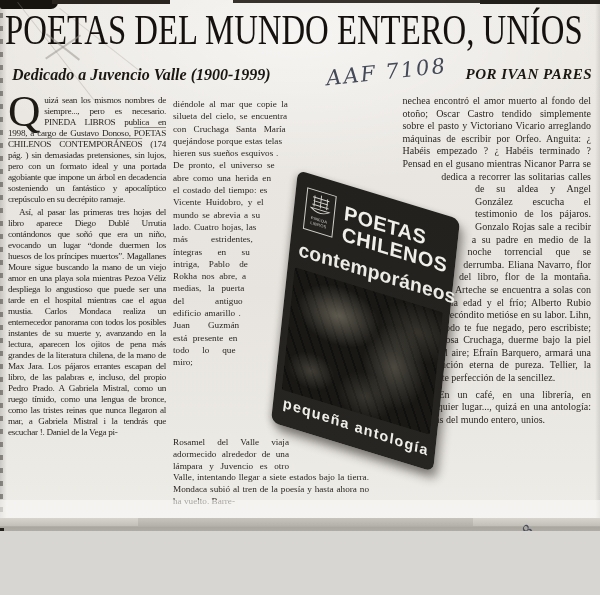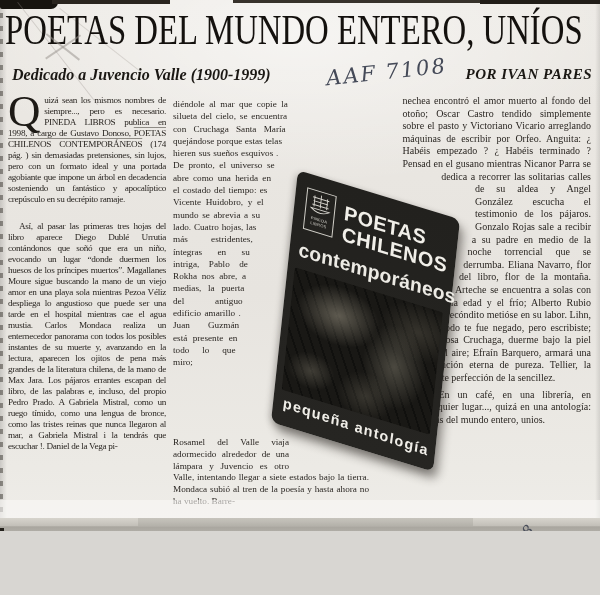--- a/index.html
+++ b/index.html
@@ -34,21 +34,21 @@
   .hw{font-family:"DejaVu Serif", serif;font-style:italic;color:#454a58;}
   .code-top{position:absolute;left:326px;top:60px;font-size:21px;letter-spacing:2px;transform:rotate(-6deg);}
   .mark-left{position:absolute;left:98px;top:538px;font-size:16px;transform:rotate(-12deg);color:#565b66;}
   .source{position:absolute;left:170px;top:535px;font-size:21px;letter-spacing:1.5px;transform:rotate(-2.5deg) skewX(-6deg);color:#343844;}
   .pageref{position:absolute;left:455px;top:533px;font-size:19px;letter-spacing:1px;transform:rotate(-4deg);color:#343844;}
   .code-bottom{position:absolute;left:462px;top:548px;font-size:15px;letter-spacing:1px;transform:rotate(-47deg);color:#4a4e5a;}
   
   .col{position:absolute;font-size:9.2px;line-height:11px;text-align:justify;color:#2a2622;}
   .col p{margin:0;}
   .col1{left:8px;top:95px;width:158px;height:422px;letter-spacing:-0.3px;overflow:hidden;}
-  .col1 .p2{margin-top:16px;text-indent:11px;}
+  .col1 .p2{margin-top:2px;text-indent:11px;}
   .col2{left:173px;top:98px;width:118px;height:348px;line-height:12.3px;overflow:hidden;}
   .col2-tail{left:173px;top:437px;width:196px;height:72px;line-height:11.8px;}
   .col3{left:401px;top:95px;width:190px;height:420px;font-size:10px;line-height:12.6px;overflow:hidden;}
   .col3 .p2{margin-top:4px;text-indent:14px;}
   .dropcap{float:left;font-size:45px;line-height:33px;padding-right:4px;color:#1d1a16;}
   .booktitle{text-decoration:overline;text-decoration-color:rgba(80,76,70,.6);text-decoration-thickness:1px;font-family:Liberation Serif, serif;}
   .spacer-r{float:right;width:58px;height:345px;
     shape-outside:polygon(100% 0,96% 0,92% 10%,30% 45%,0% 80%,15% 100%,100% 100%);}
   .spacer-l{float:left;width:74px;height:380px;
     shape-outside:polygon(0 0,2% 0,2% 20%,100% 26%,100% 34%,55% 60%,12% 92%,0 100%);}

